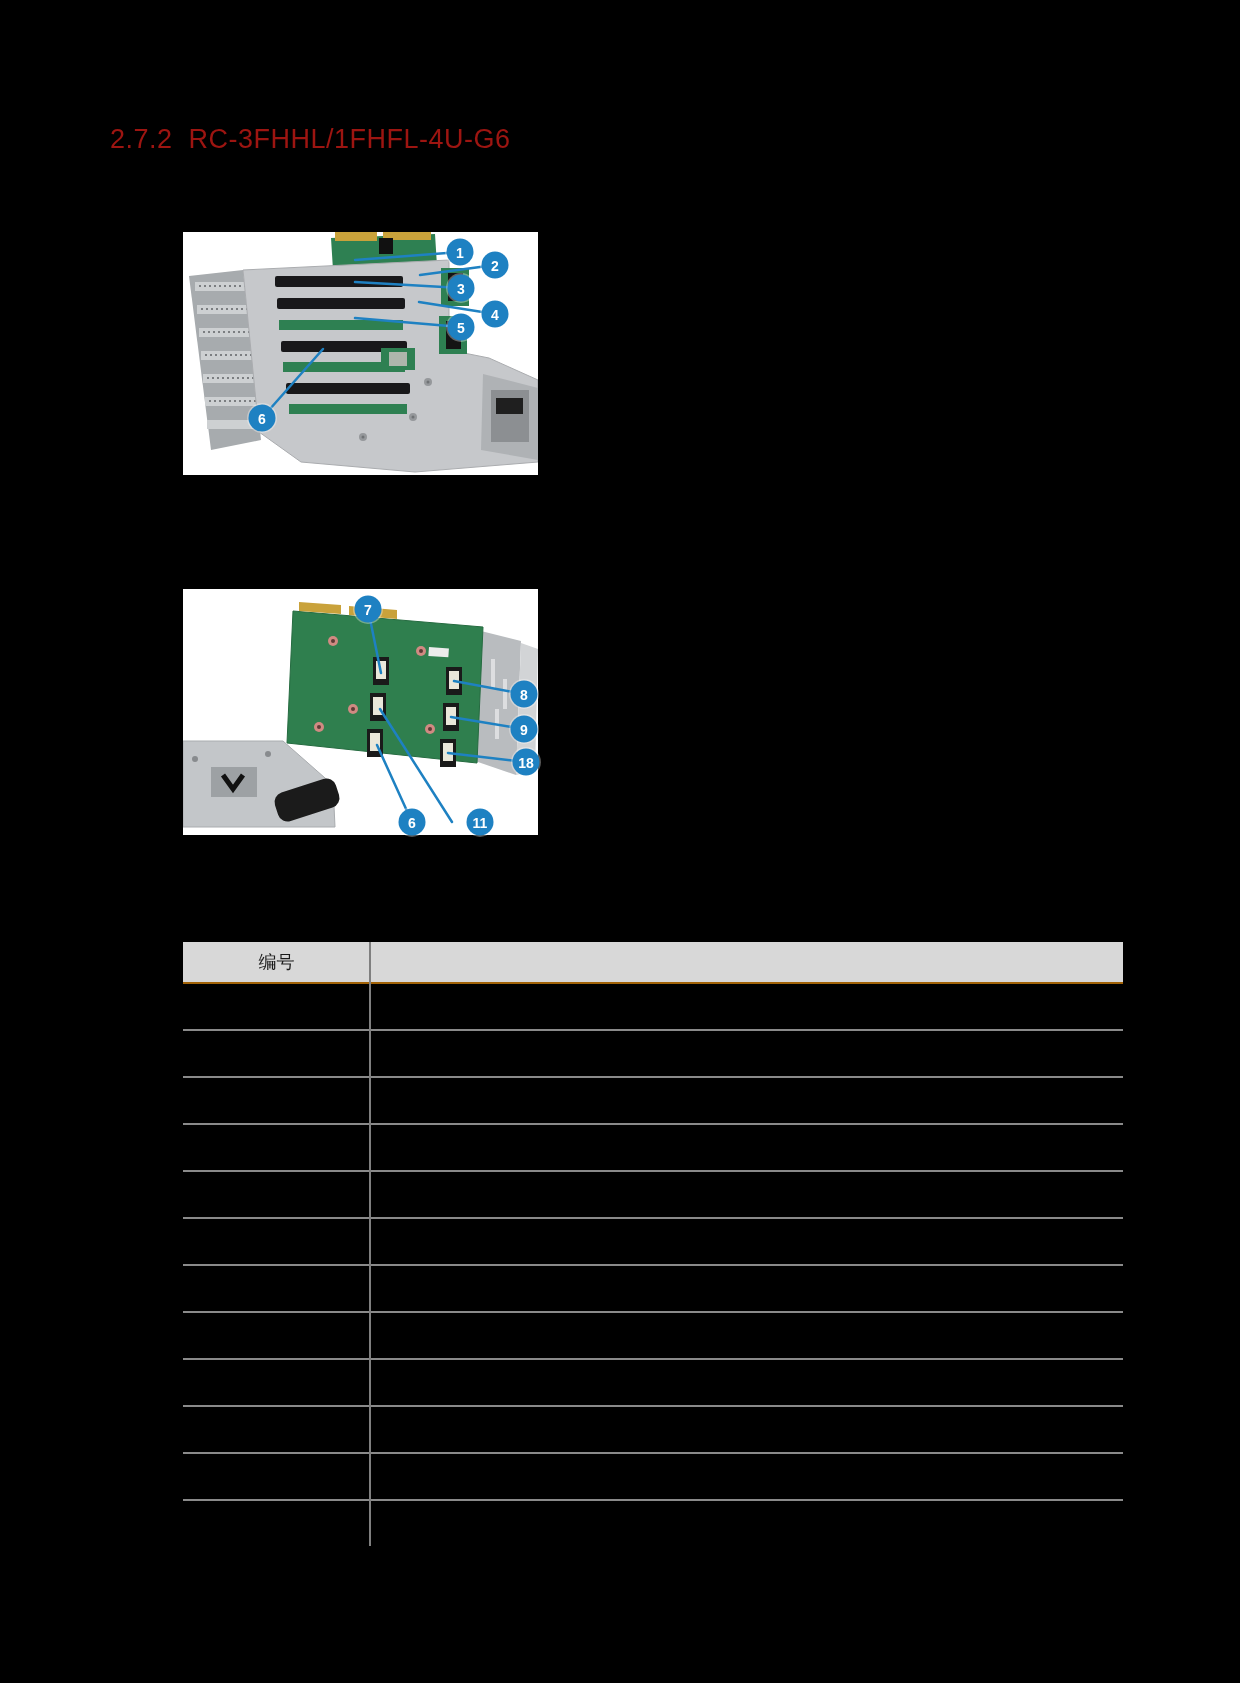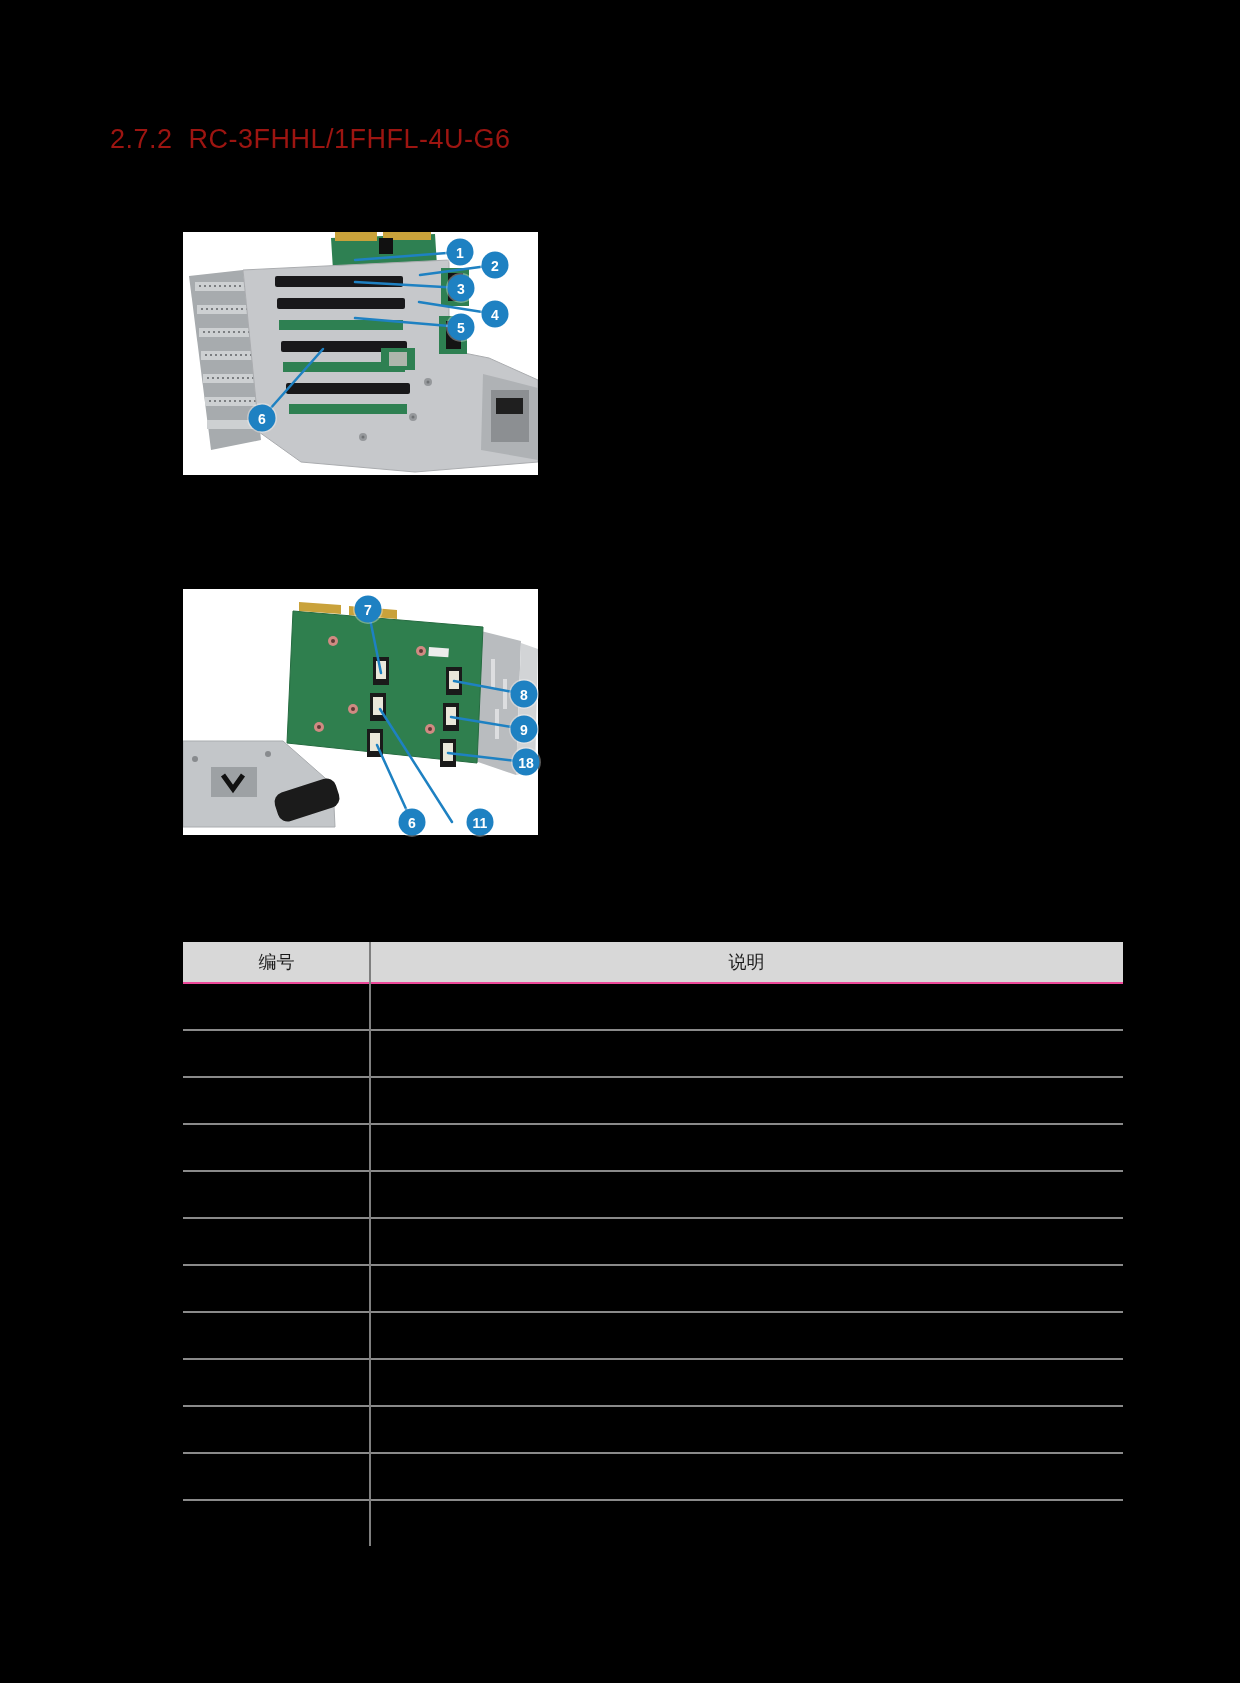--- a/index.html
+++ b/index.html
@@ -24,21 +24,21 @@
   .badge{
     position:absolute;width:27px;height:27px;border-radius:50%;
     background:#1E81C2;color:#fff;font-size:14px;font-weight:bold;
     display:flex;align-items:center;justify-content:center;
     transform:translate(-50%,-50%);box-shadow:0 0 0 1.5px #ffffff55;
   }
   
   .datatable{position:absolute;left:183px;top:942px;width:940px;}
   .thead{
     height:40px;background:#D8D8D8;display:flex;
-    border-bottom:2px solid #ec4899;color:#1b1b1b;font-size:18px;
+    border-bottom:2px solid #a16207;color:#1b1b1b;font-size:18px;
   }
   .th{display:flex;align-items:center;justify-content:center;}
   .th1{width:187px;}
   .th2{flex:1;}
   .trow{height:45px;border-bottom:2px solid #8A8A8A;display:flex;}
   .trow:last-child{border-bottom:none;}
   .td{color:#ddd;font-size:16px;display:flex;align-items:center;}
   .td1{width:187px;justify-content:center;}
   .td2{flex:1;padding-left:14px;}
   .vline{
@@ -188,21 +188,20 @@
     <div class="badge" style="left: 341px; top: 105px;">8</div>
     <div class="badge" style="left: 341px; top: 140px;">9</div>
     <div class="badge" style="left: 343px; top: 173px;">18</div>
     <div class="badge" style="left: 269px; top: 233px; margin-left: 28px;">11</div>
     <div class="badge" style="left: 229px; top: 233px;">6</div>
   </div>
 
 <div class="datatable">
   <div class="thead">
     <div class="th th1">编号</div>
-    <div class="th th2">说明</div>
   </div>
   <div>
       <div class="trow">
         <div class="td td1"></div>
         <div class="td td2"></div>
       </div>
       <div class="trow">
         <div class="td td1"></div>
         <div class="td td2"></div>
       </div>

